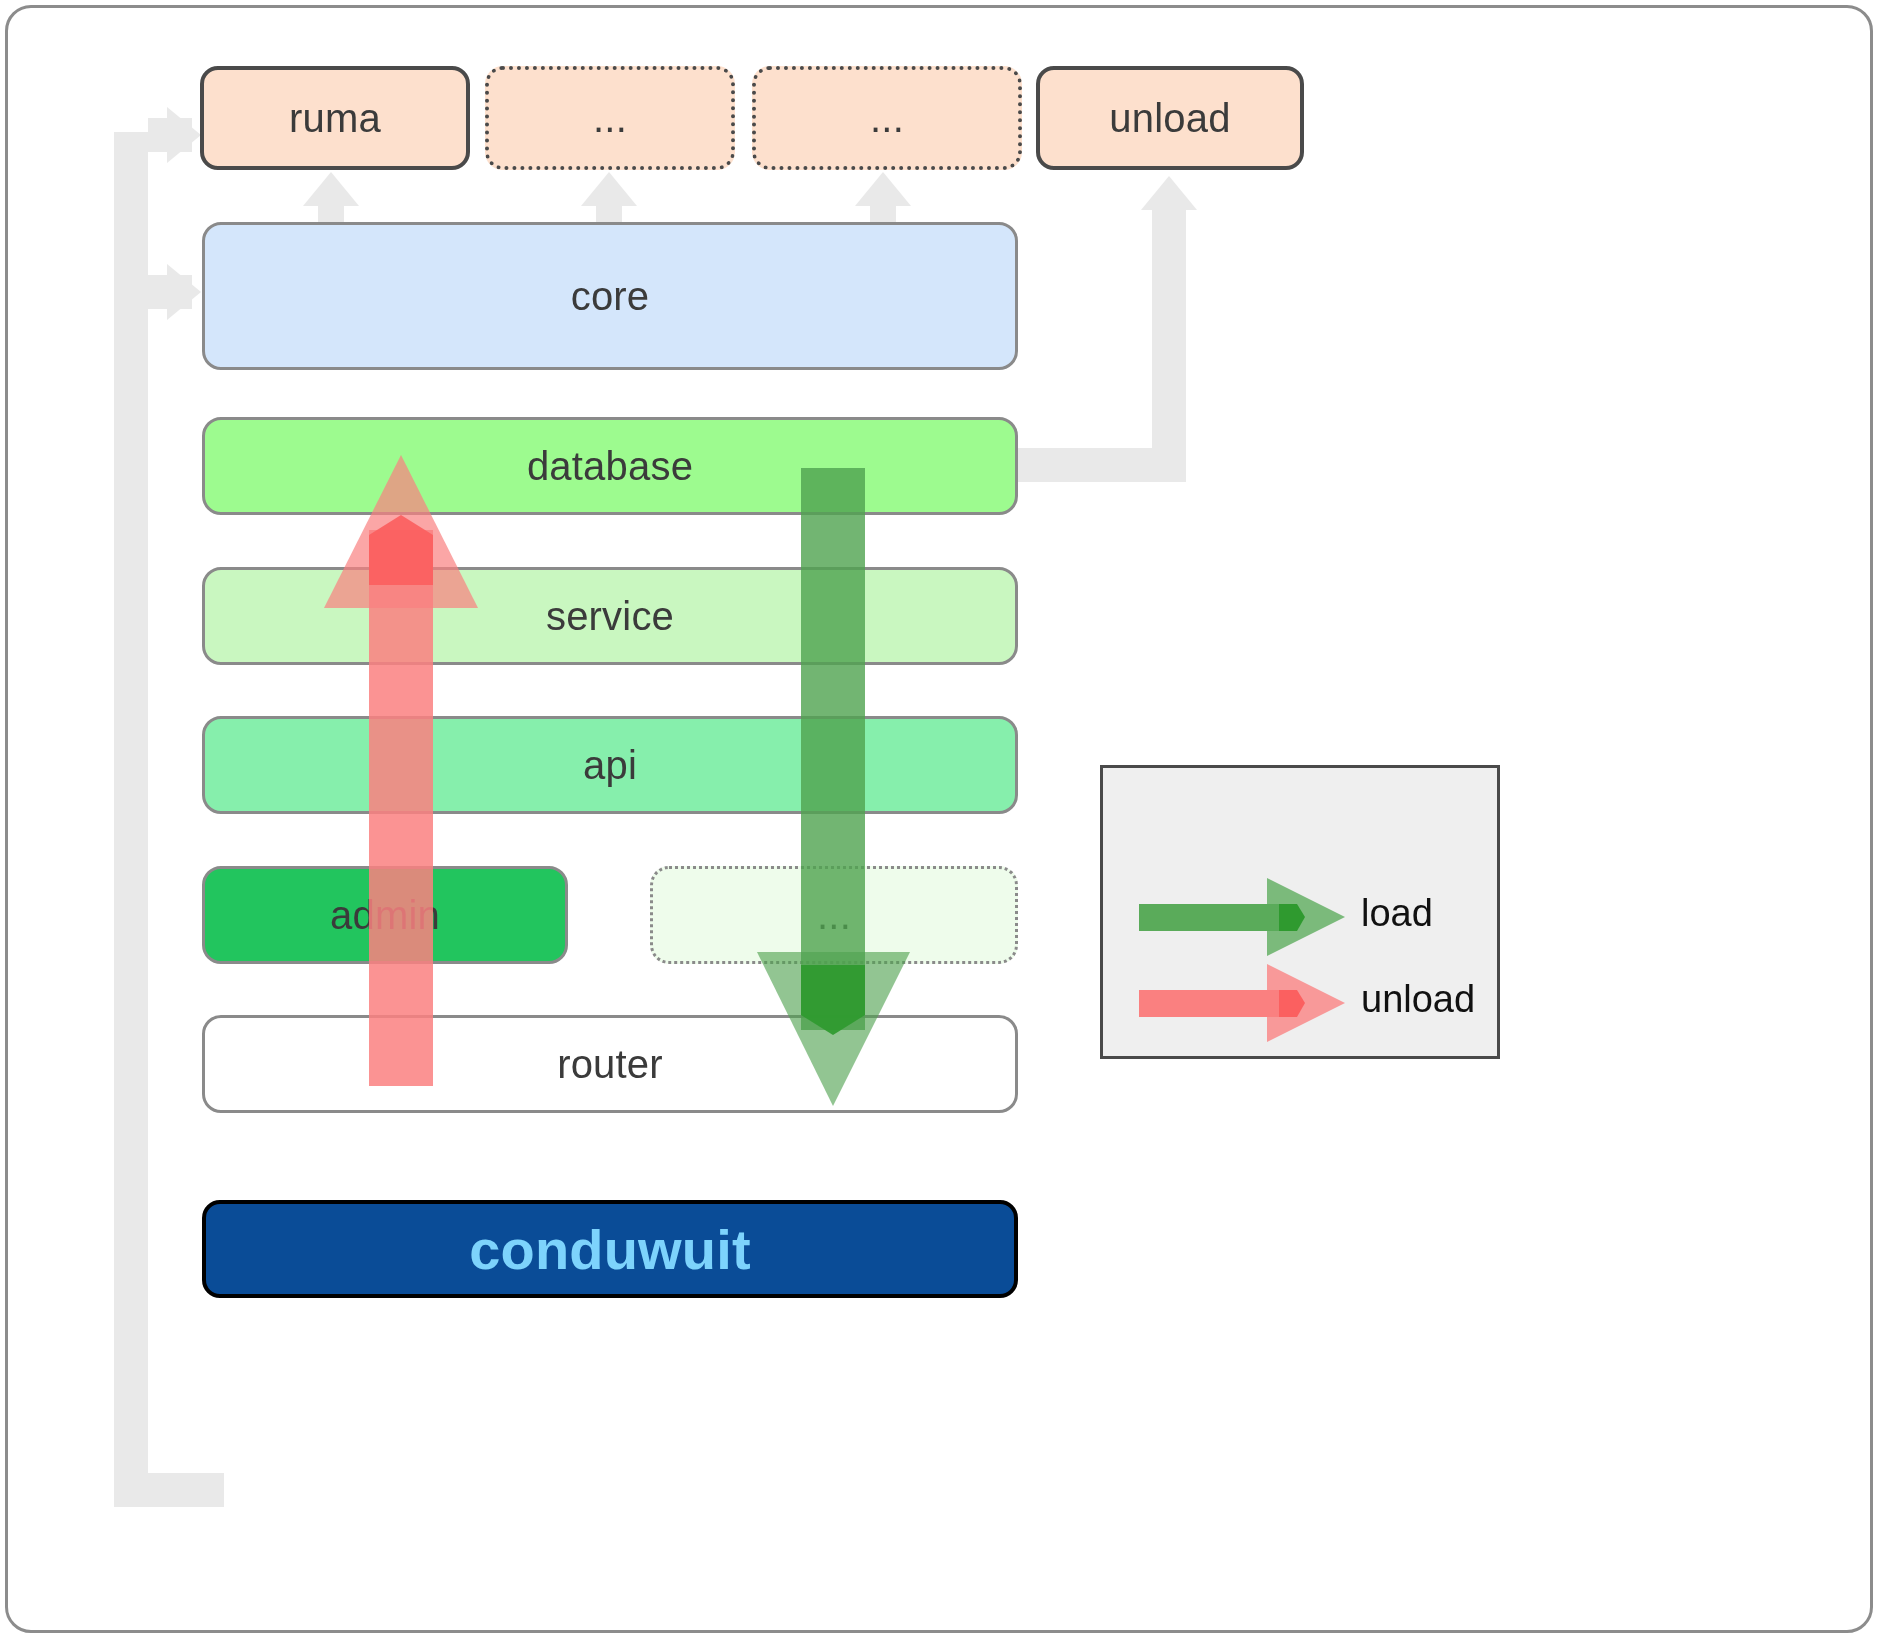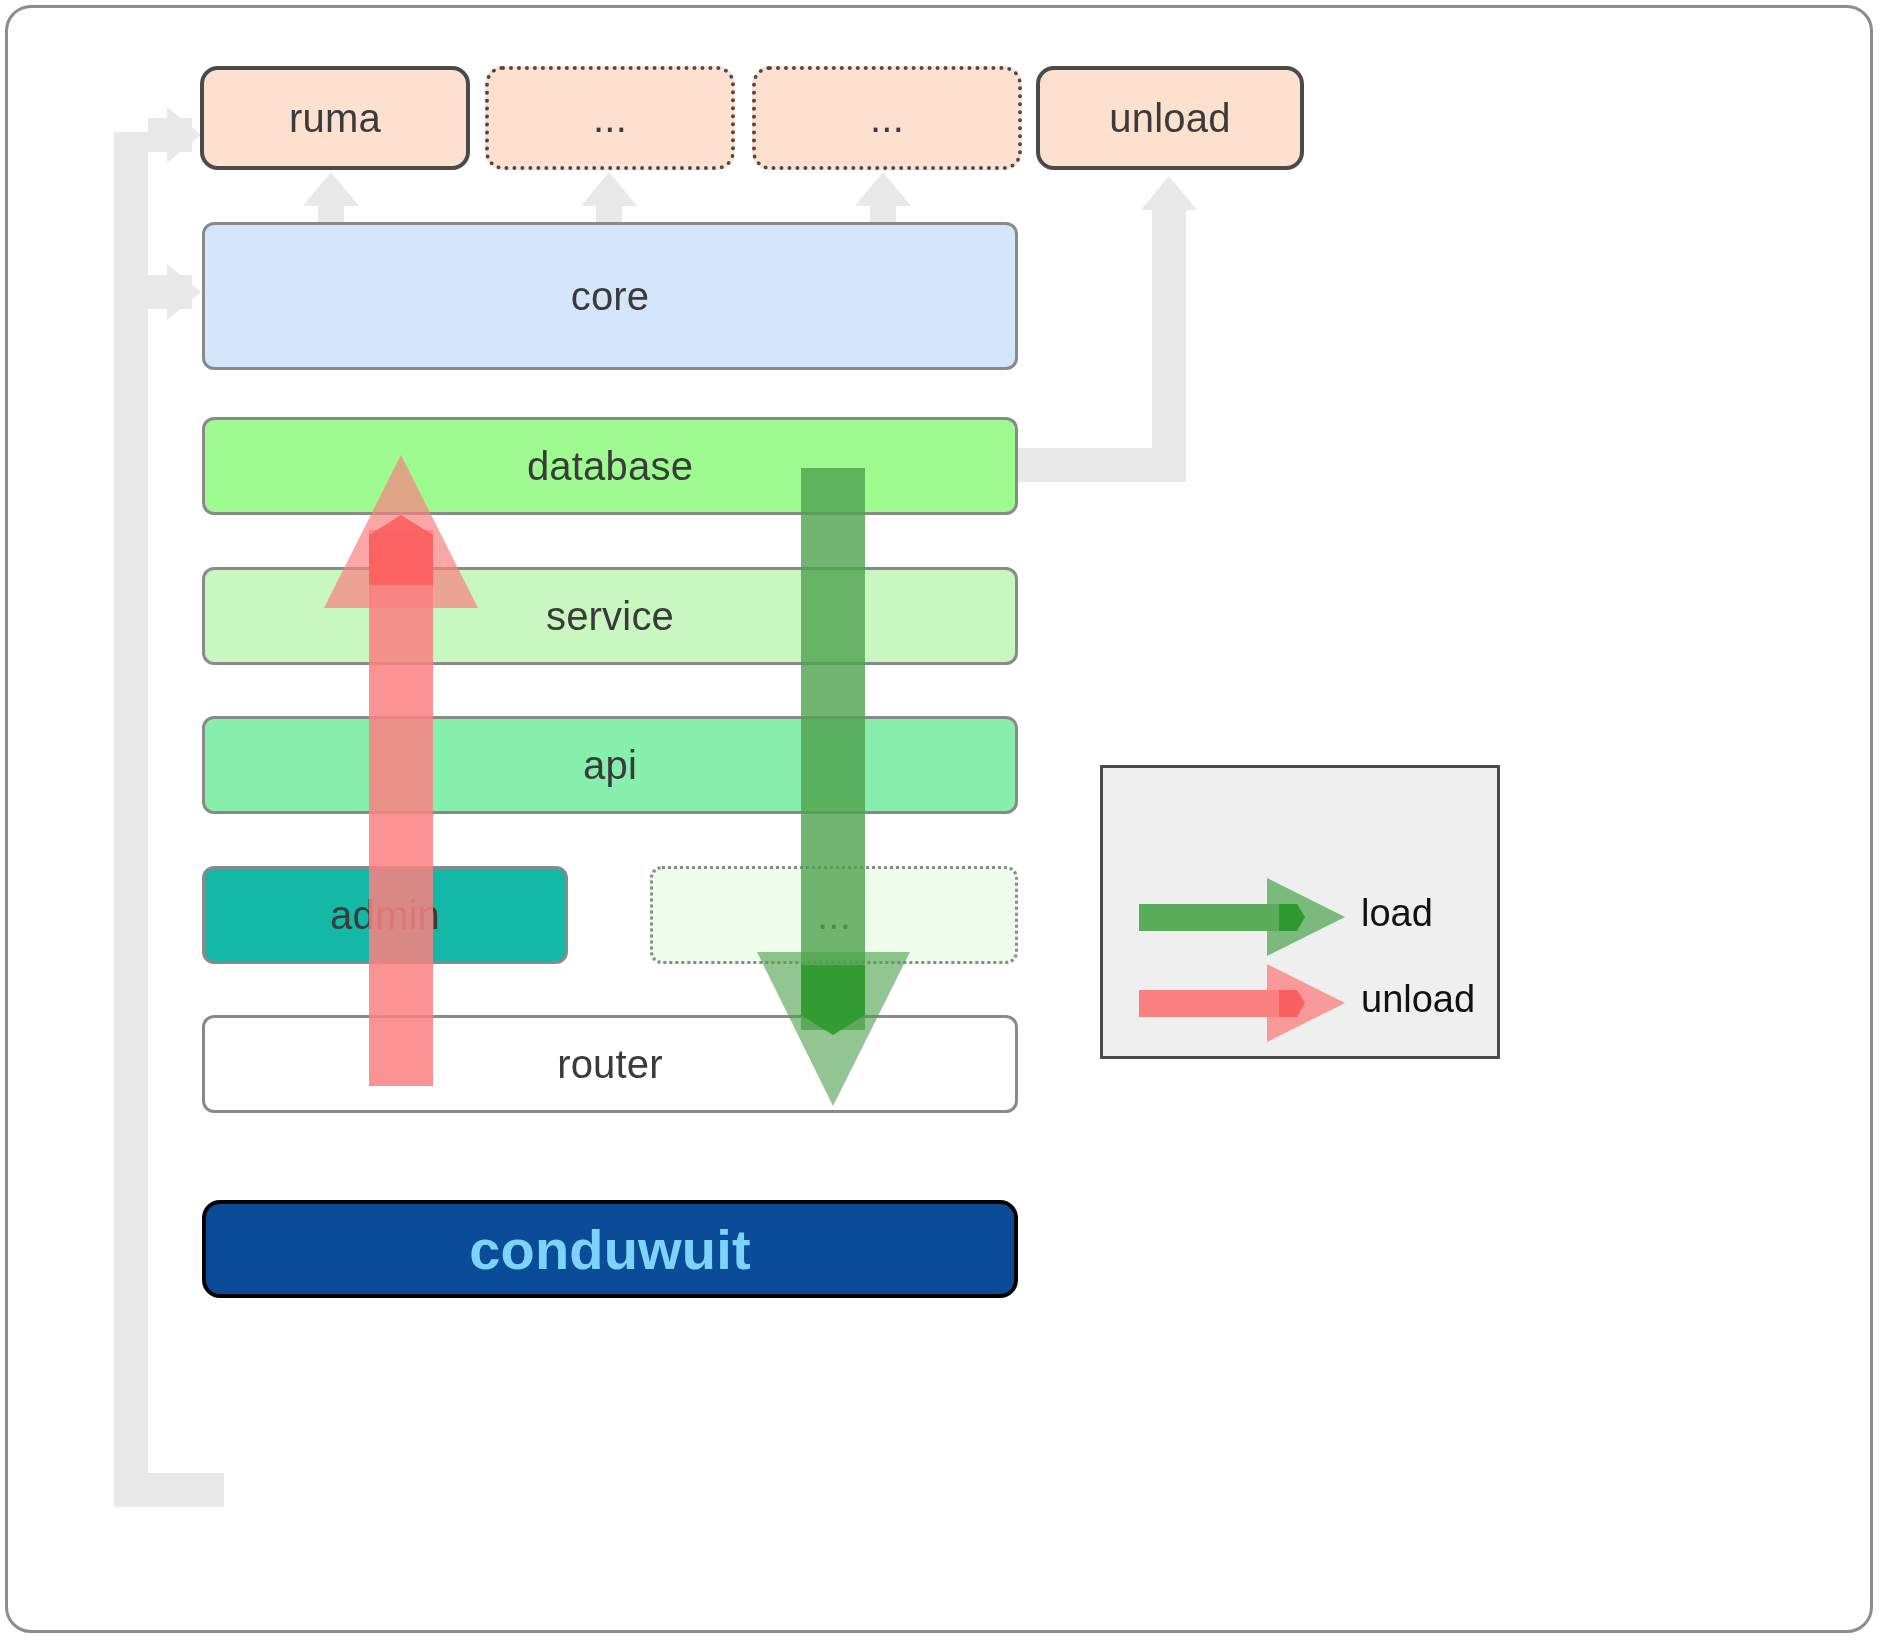--- a/index.html
+++ b/index.html
@@ -23,21 +23,21 @@
     box-sizing:border-box;
     background:#ffffff;
   }
 
   .node{
     position:absolute;
     box-sizing:border-box;
     display:flex;
     align-items:center;
     justify-content:center;
-    border-radius:12px;
+    border-radius:19px;
     font-size:40px;
     color:#3b3b3b;
     letter-spacing:.2px;
   }
 
   
   .crate{
     background:#fde0cd;
     border:4px solid #4a4a4a;
     border-radius:18px;
@@ -45,21 +45,21 @@
   .crate.dashed{ border:4px dotted #4a4a4a; }
 
   
   .layer{ border:3px solid #8a8a8a; }
   .layer.dashed{ border:3px dotted #8a8a8a; }
 
   .l-core     { background:#d4e6fb; }
   .l-database { background:#9dfb8f; }
   .l-service  { background:#c9f7c0; }
   .l-api      { background:#86efac; }
-  .l-admin    { background:#14b8a6; }
+  .l-admin    { background:#22c55e; }
   .l-dots     { background:#eefceb; }
   .l-router   { background:#ffffff; border-color:#8a8a8a; }
 
   .root{
     background:#0a4c97;
     border:4px solid #000000;
     border-radius:18px;
     color:#7dd3fc;
     font-size:56px;
     font-weight:700;

